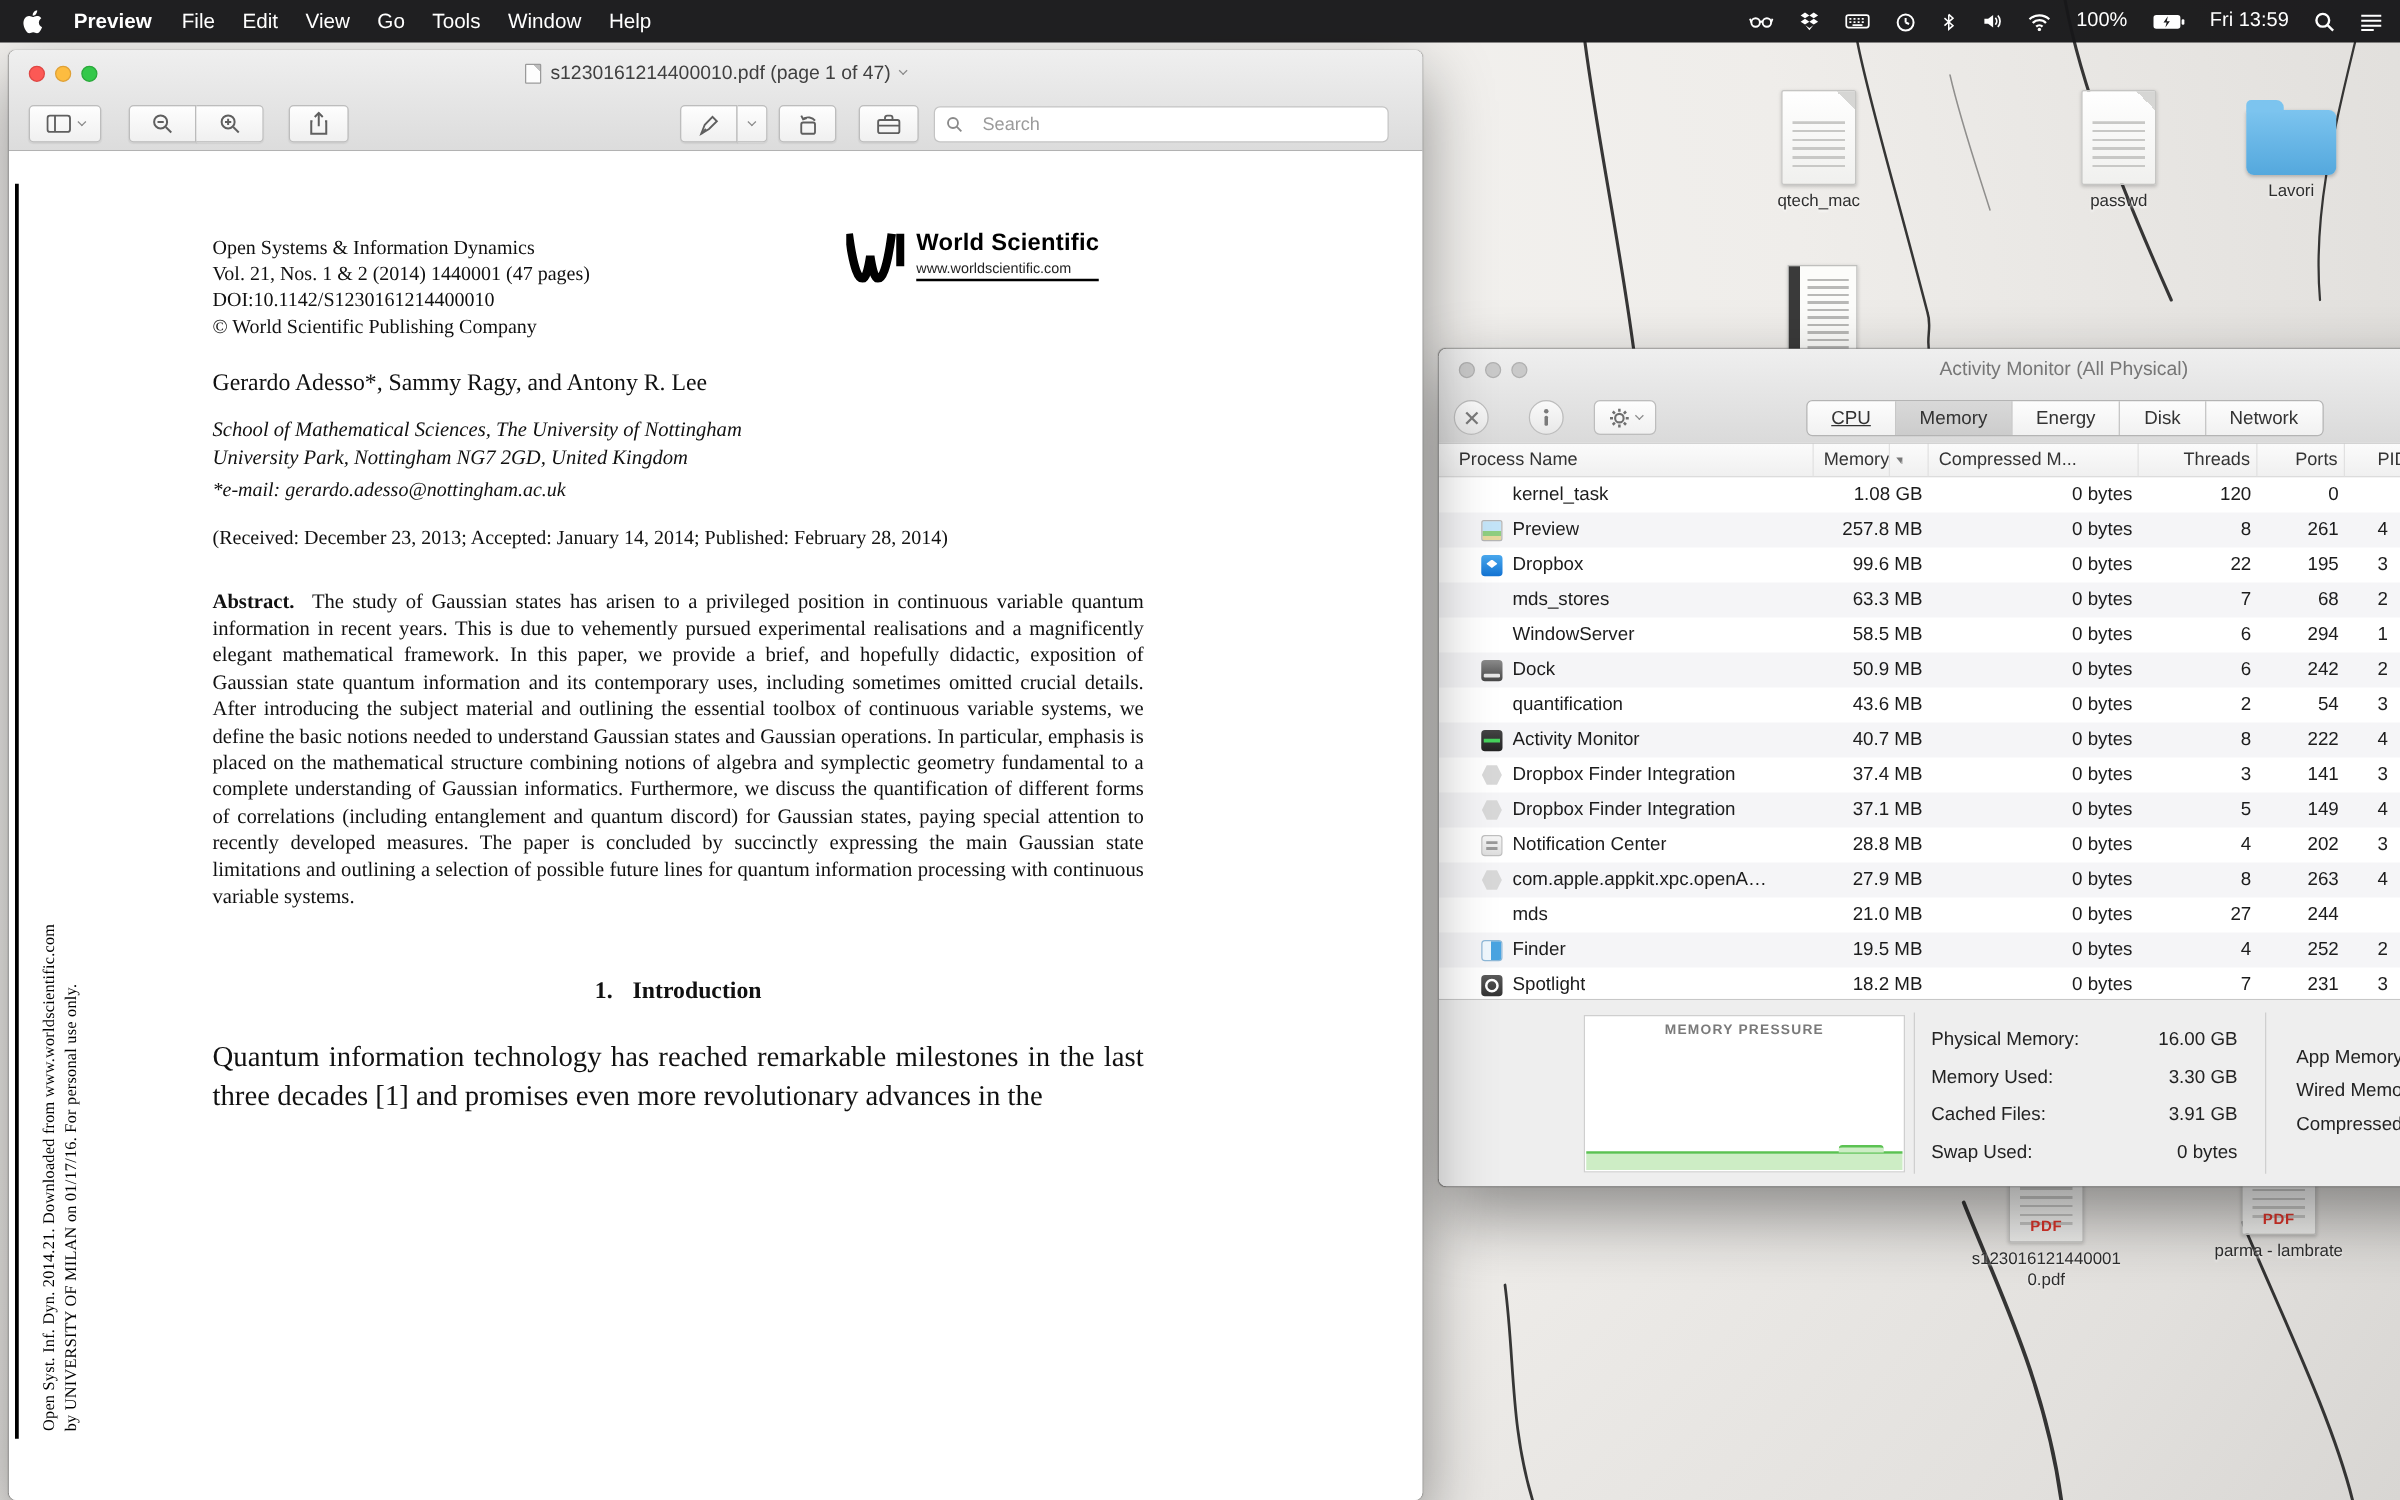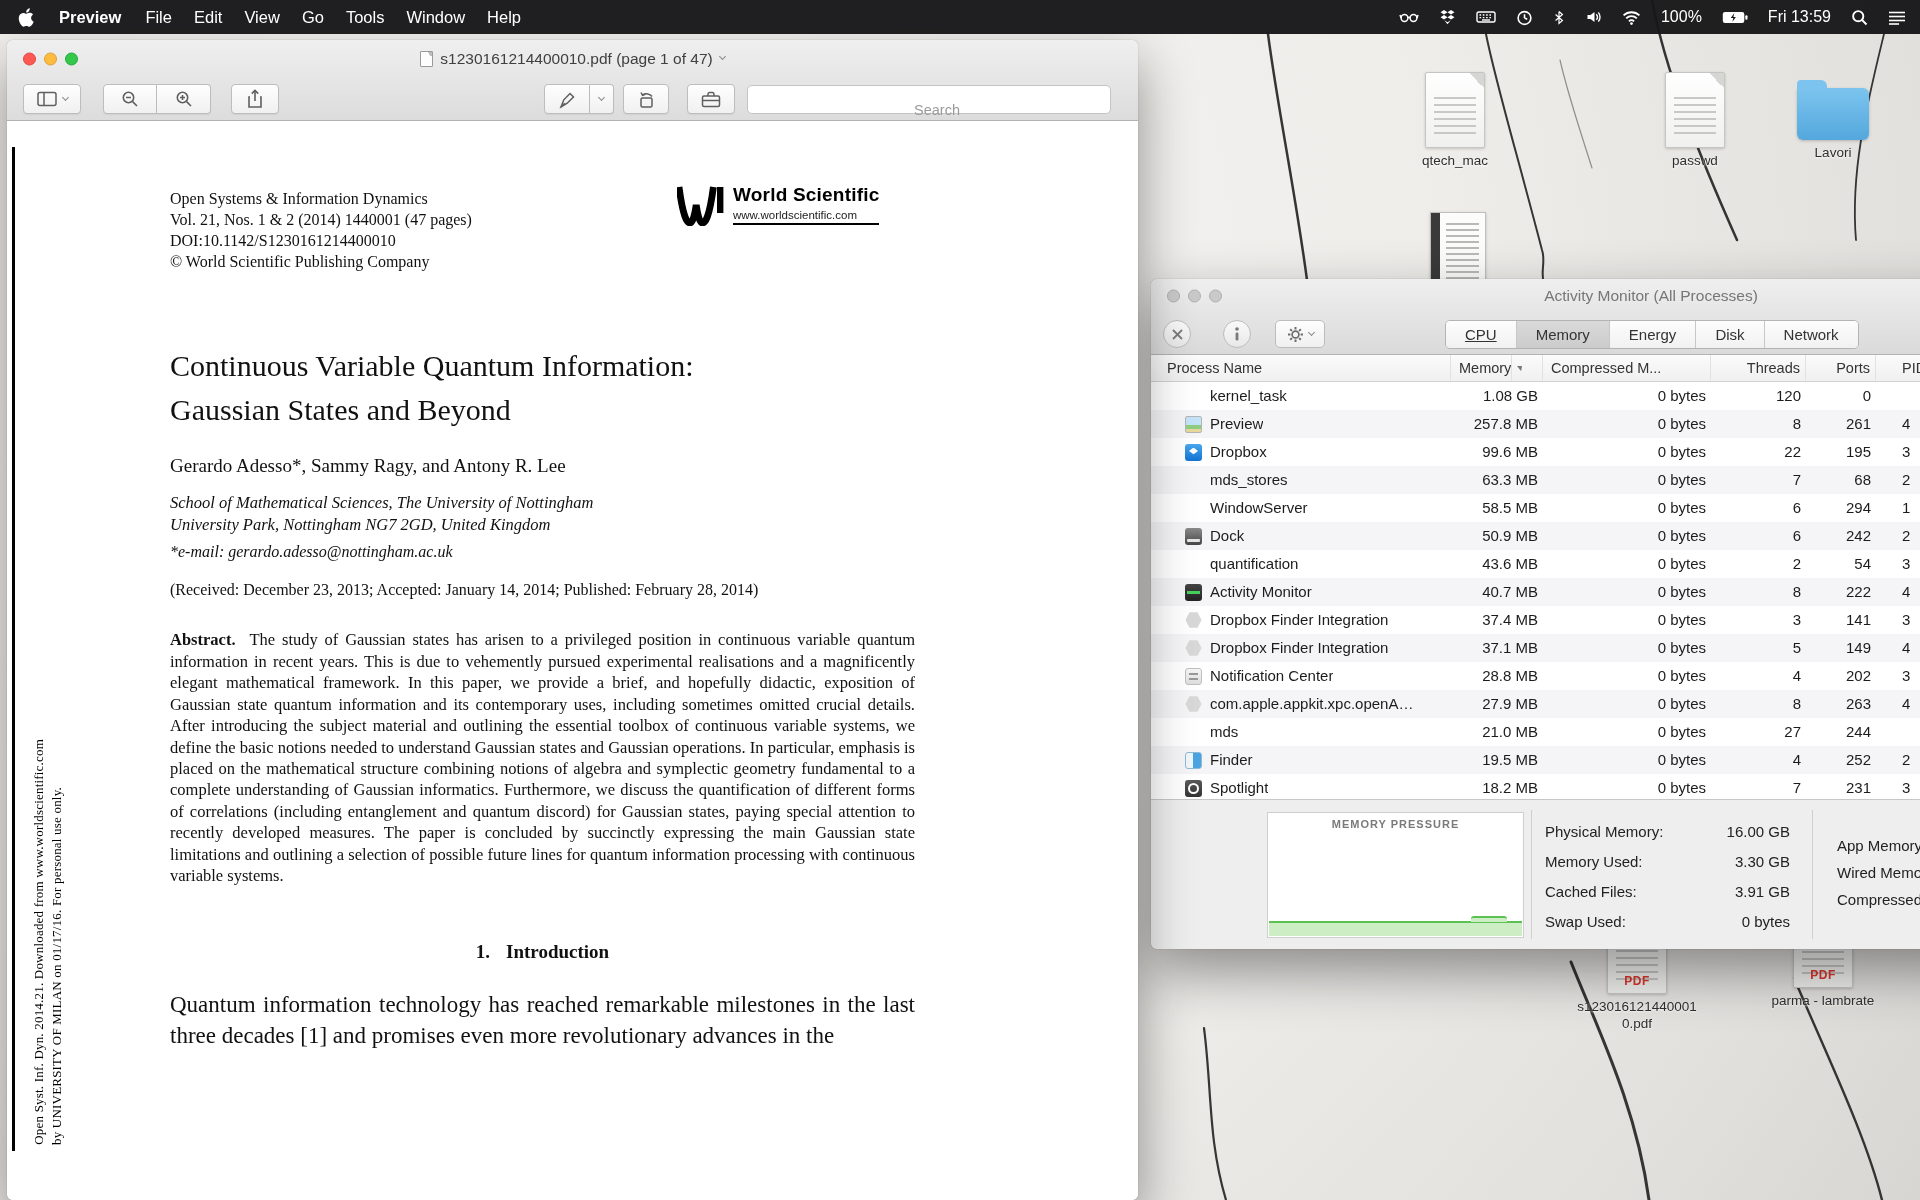--- a/index.html
+++ b/index.html
@@ -56,21 +56,21 @@
   .pv-titlerow { height:37px; position:relative; display:flex; align-items:center; justify-content:center; }
   .pv-title { display:flex; align-items:center; gap:7px; font-size:15.5px; color:#404040; }
   .mini-doc { width:13px; height:16px; background:#fdfdfd; border:1px solid #9a9a9a; border-radius:1px; position:relative; }
   .mini-doc::before { content:""; position:absolute; top:0; right:0; width:5px; height:5px; background:linear-gradient(225deg,#bdbdbd 0 50%, transparent 50%); }
   .pv-toolbar { position:absolute; left:0; right:0; top:37px; height:44px; }
   .tb-btn { position:absolute; top:7px; height:30px; border:1px solid #bdbdbd; border-radius:4px; background:linear-gradient(#fefefe,#f0f0f0); display:flex; align-items:center; justify-content:center; box-shadow:0 1px 1px rgba(0,0,0,.06); }
   .grp { position:absolute; top:7px; display:flex; }
   .grp .tb-btn { position:static; top:auto; }
   .grp .tb-btn + .tb-btn { border-left:none; border-radius:0 4px 4px 0; }
   .grp .tb-btn:first-child { border-radius:4px 0 0 4px; }
-  .pv-search { position:absolute; top:8px; left:740px; width:364px; height:29px; background:#fff; border:1px solid #c4c4c4; border-radius:5px; display:flex; align-items:flex-end; padding:0 9px; gap:16px;flex-direction:column; }
+  .pv-search { position:absolute; top:8px; left:740px; width:364px; height:29px; background:#fff; border:1px solid #c4c4c4; border-radius:5px; display:flex; align-items:center; padding:0 9px; gap:16px; }
   .pv-search input { border:none; outline:none; flex:1; font-size:14.5px; color:#333; background:transparent; font-family:"Liberation Sans",sans-serif; }
   .pv-search input::placeholder { color:#9b9b9b; }
 
   .pdf-page { position:absolute; top:81px; left:0; right:0; bottom:0; background:#fff; overflow:hidden; }
   .pdf-rule { position:absolute; left:5px; top:26px; width:3px; height:1004px; background:#000; }
   .pdf-content { position:absolute; left:163px; top:67px; width:745px; font-family:"Liberation Serif",serif; color:#111; }
   .pdf-journal { font-size:16px; line-height:1.32; }
   .pdf-logo { position:absolute; top:-4px; right:0; width:238px; display:flex; gap:8px; align-items:flex-start; }
   .pdf-logo-txt { border-bottom:2px solid #000; padding-bottom:2px; }
   .pdf-logo-name { font-family:"Liberation Sans",sans-serif; font-weight:700; font-size:19px; color:#000; letter-spacing:.2px; }
@@ -380,24 +380,20 @@
         <svg class="ic" width="48" height="42" viewBox="0 0 24 20">
           <path d="M1 1 C3 16 5 19 6.5 19 C8 19 9 14 9.6 10 C10.2 14 11.2 19 12.7 19 C14.2 19 16.2 16 18.2 1" fill="none" stroke="#000" stroke-width="3.4"></path>
           <rect x="20" y="1" width="3.2" height="13" fill="#000"></rect>
         </svg>
         <div class="pdf-logo-txt">
           <div class="pdf-logo-name">World Scientific</div>
           <div class="pdf-logo-url">www.worldscientific.com</div>
         </div>
       </div>
 
-      <div class="pdf-title">
-        <div>Continuous Variable Quantum Information:</div>
-        <div>Gaussian States and Beyond</div>
-      </div>
 
       <div class="pdf-authors">Gerardo Adesso*, Sammy Ragy, and Antony R. Lee</div>
       <div class="pdf-affil">
         <div>School of Mathematical Sciences, The University of Nottingham</div>
         <div>University Park, Nottingham NG7 2GD, United Kingdom</div>
       </div>
       <div class="pdf-email">*e-mail: gerardo.adesso@nottingham.ac.uk</div>
       <div class="pdf-dates">(Received: December 23, 2013; Accepted: January 14, 2014; Published: February 28, 2014)</div>
 
       <div class="pdf-abstract">
@@ -418,21 +414,21 @@
 </div>
 
 <div class="window am">
   <div class="am-chrome">
     <div class="am-titlerow">
       <div class="tls">
         <span class="tl gray"></span>
         <span class="tl gray"></span>
         <span class="tl gray"></span>
       </div>
-      <div class="am-title">Activity Monitor (All Processes)</div>
+      <div class="am-title">Activity Monitor (All Physical)</div>
     </div>
     <div class="am-toolbar">
       <div class="round-btn" style="left:12px">
         <svg class="ic" width="13" height="13" viewBox="0 0 13 13" stroke="#7a7a7a" stroke-width="1.8">
           <line x1="2" y1="2" x2="11" y2="11"></line>
             <line x1="11" y1="2" x2="2" y2="11"></line>
         </svg>
       </div>
       <div class="round-btn" style="left:72px">
         <svg class="ic" width="6" height="14" viewBox="0 0 6 14" fill="#7a7a7a">

